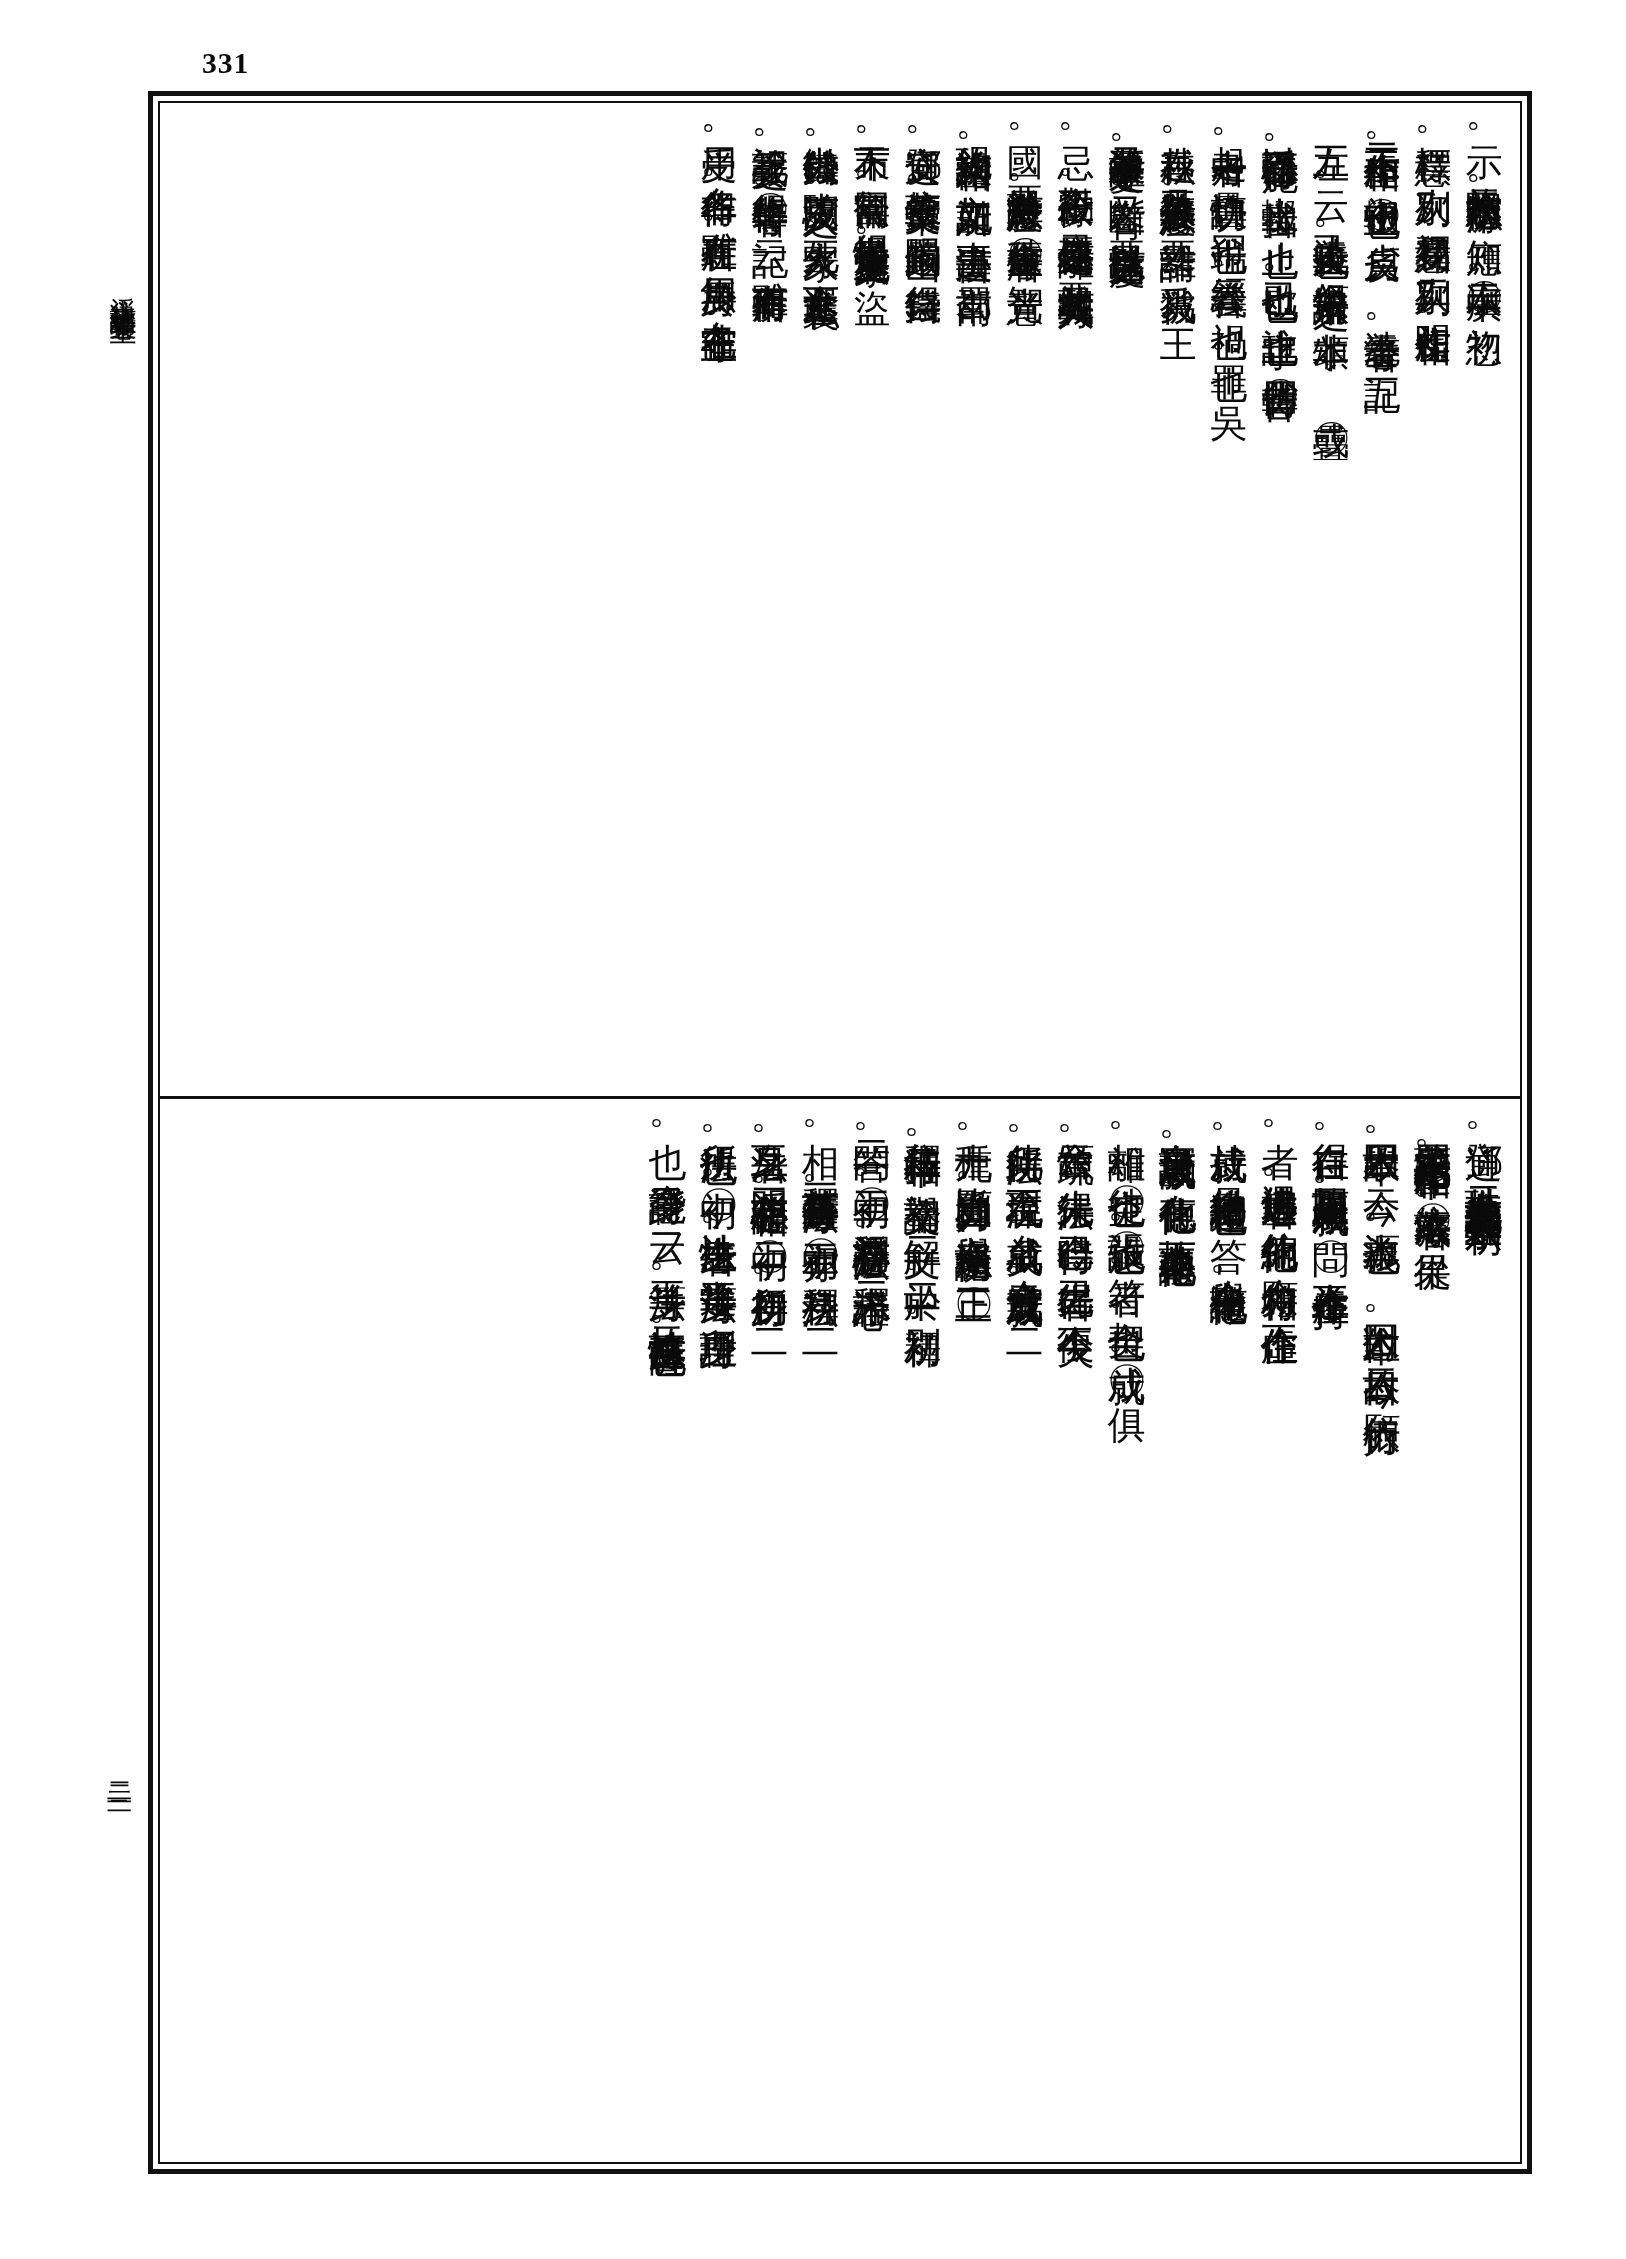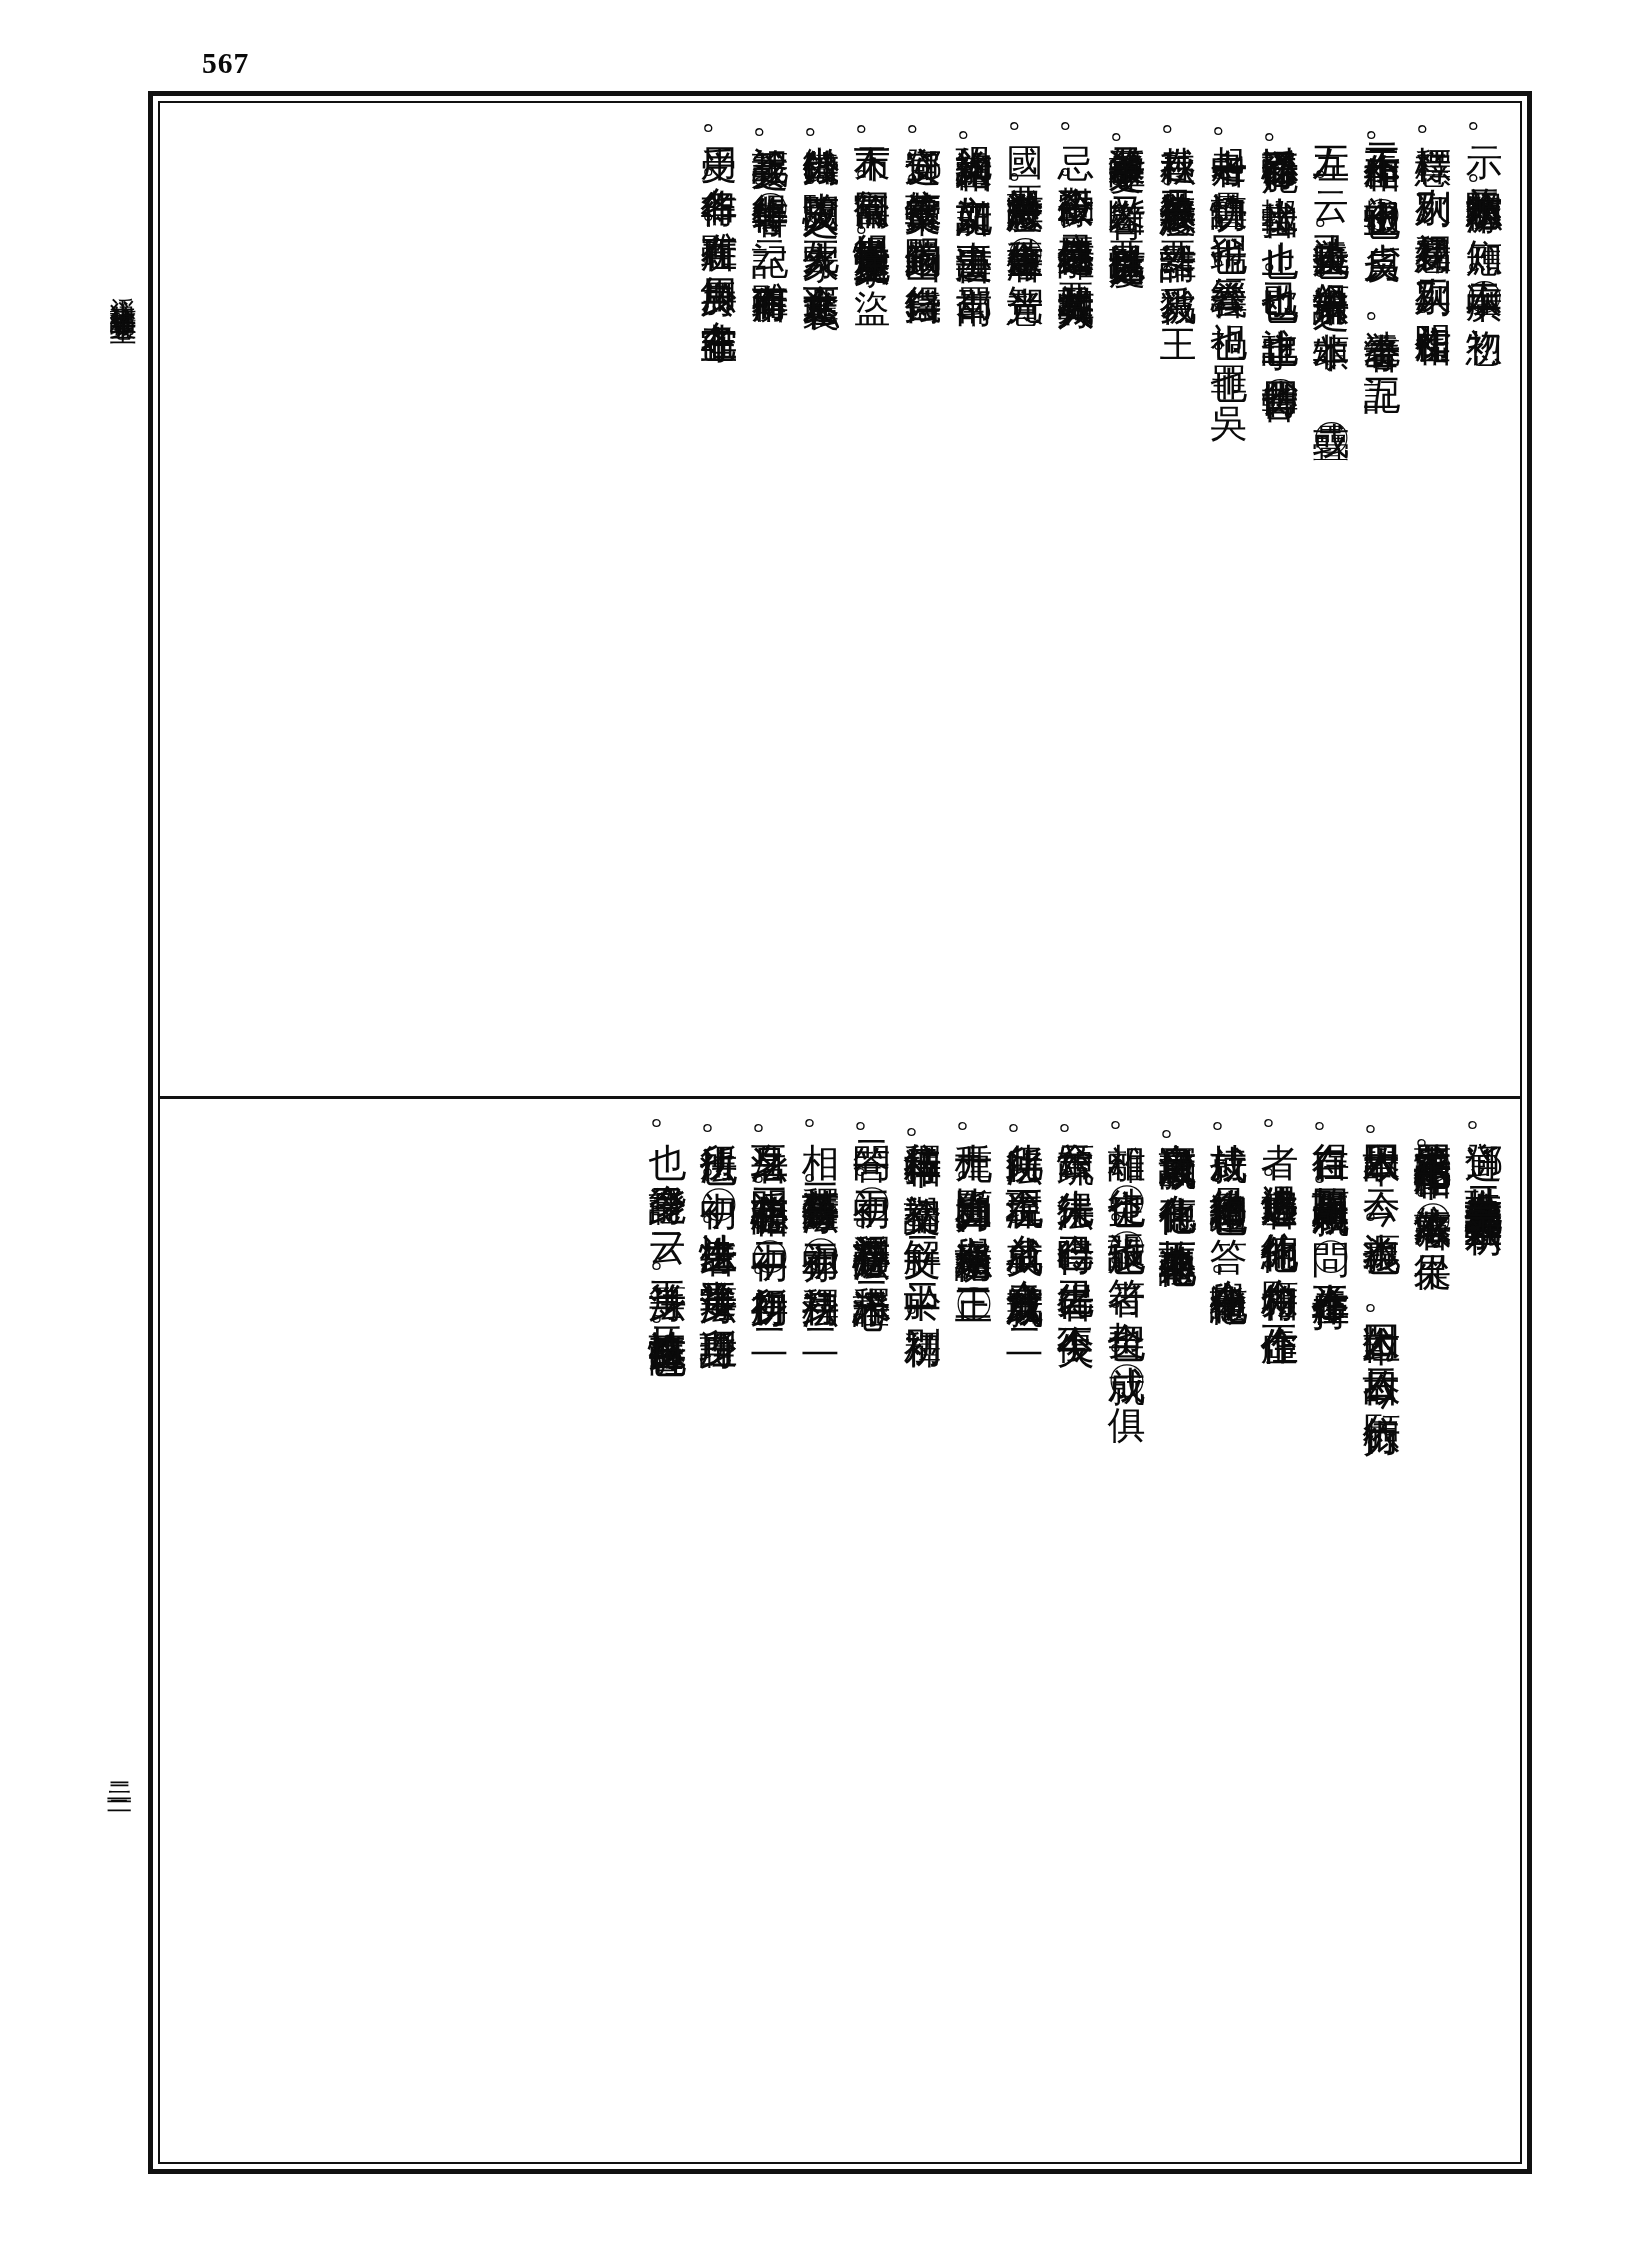--- a/index.html
+++ b/index.html
@@ -108,21 +108,21 @@
     overflow: hidden;
     font-family: "DejaVu Serif", serif;
   }
   .block.bottom .col { font-size: 38px; }
 </style>
 </head>
 <body>
 
 <div class="page">
 
-  <div class="page-number-top">567</div>
+  <div class="page-number-top">331</div>
 
   <div class="running-title">淨土往生論註精華集卷五上</div>
 
   <div class="folio-bottom">二二三</div>
 
   <div class="frame">
     <div class="frame-inner">
 
       <div class="divider"></div>
 

